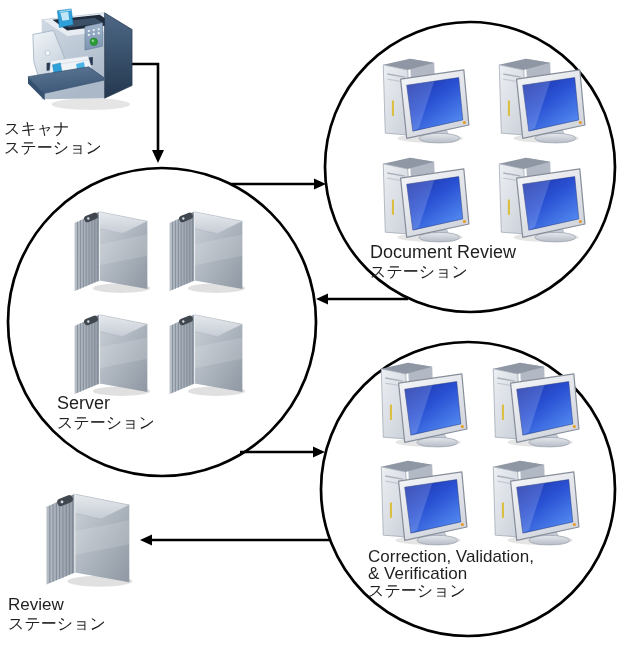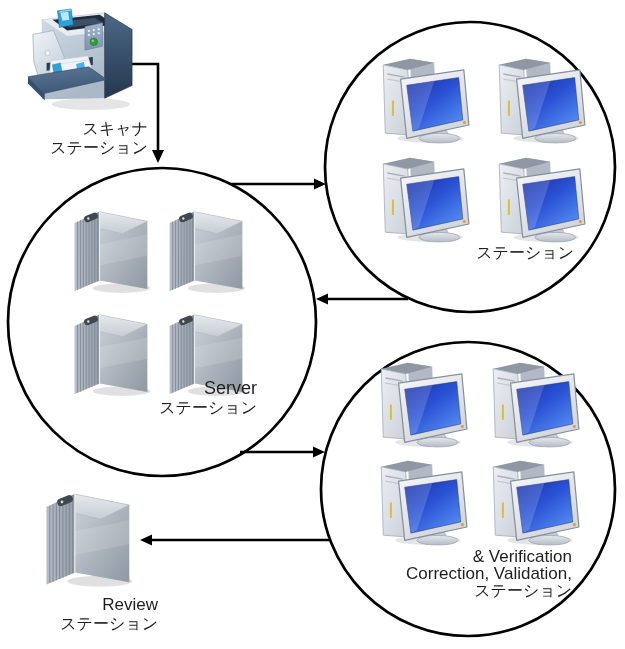--- a/index.html
+++ b/index.html
@@ -2,21 +2,21 @@
 <html><head>
 <meta charset="utf-8">
 <style>
   html,body{margin:0;padding:0;background:#fff;}
   .stage{
     position:relative;width:625px;height:649px;background:#ffffff;overflow:hidden;
     font-family:"Liberation Sans","DejaVu Sans",sans-serif;color:#1f1f1f;
   }
   svg.connectors{position:absolute;left:0;top:0;width:625px;height:649px;}
   svg.icon{position:absolute;display:block;}
-  .label{position:absolute;text-align:right;color:#1f1f1f;}
+  .label{position:absolute;text-align:left;color:#1f1f1f;}
   .label .en{display:block;font-size:18px;line-height:19px;}
   .label .en-sm{display:block;font-size:17px;line-height:17px;}
   .label .ja{display:block;font-size:16px;line-height:19px;}
   .label .ja-sm{display:block;font-size:16px;line-height:17px;}
 </style>
 </head>
 <body>
 
 <div class="stage">
 
@@ -186,56 +186,57 @@
     </svg>
   <svg class="icon" style="left:164px;top:200px;width:86px;height:96px" viewBox="0 0 90 100">
       <use href="#sym-server"></use>
     </svg>
   <svg class="icon" style="left:69px;top:303px;width:86px;height:96px" viewBox="0 0 90 100">
       <use href="#sym-server"></use>
     </svg>
   <svg class="icon" style="left:164px;top:303px;width:86px;height:96px" viewBox="0 0 90 100">
       <use href="#sym-server"></use>
     </svg>
-  <div class="label" style="left:57px;top:379px;width:200px">
+  <div class="label" style="left:57px;top:394px;width:200px">
     <span class="en">Server</span>
     <span class="ja">ステーション</span>
   </div>
 
   <svg class="icon" style="left:371px;top:53px;width:102px;height:91px" viewBox="0 0 100 88">
       <use href="#sym-workstation"></use>
     </svg>
   <svg class="icon" style="left:487px;top:53px;width:102px;height:91px" viewBox="0 0 100 88">
       <use href="#sym-workstation"></use>
     </svg>
   <svg class="icon" style="left:371px;top:152px;width:102px;height:91px" viewBox="0 0 100 88">
       <use href="#sym-workstation"></use>
     </svg>
   <svg class="icon" style="left:487px;top:152px;width:102px;height:91px" viewBox="0 0 100 88">
       <use href="#sym-workstation"></use>
     </svg>
   <div class="label" style="left:370px;top:243px;width:204px">
+    <span class="en">Document Review</span>
     <span class="ja">ステーション</span>
   </div>
 
   <svg class="icon" style="left:369px;top:357px;width:102px;height:91px" viewBox="0 0 100 88">
       <use href="#sym-workstation"></use>
     </svg>
   <svg class="icon" style="left:481px;top:357px;width:102px;height:91px" viewBox="0 0 100 88">
       <use href="#sym-workstation"></use>
     </svg>
   <svg class="icon" style="left:369px;top:455px;width:102px;height:91px" viewBox="0 0 100 88">
       <use href="#sym-workstation"></use>
     </svg>
   <svg class="icon" style="left:481px;top:455px;width:102px;height:91px" viewBox="0 0 100 88">
       <use href="#sym-workstation"></use>
     </svg>
   <div class="label" style="left:368px;top:548px;width:204px">
+    <span class="en-sm">Correction, Validation,</span>
     <span class="en-sm">&amp; Verification</span>
-    <span class="en-sm">Correction, Validation,</span>
     <span class="ja-sm">ステーション</span>
   </div>
 
   <svg class="icon" style="left:40px;top:481px;width:98px;height:109px" viewBox="0 0 90 100">
       <use href="#sym-server"></use>
     </svg>
   <div class="label" style="left:8px;top:595px;width:150px">
     <span class="en-sm" style="line-height:19px">Review</span>
     <span class="ja">ステーション</span>
   </div>

